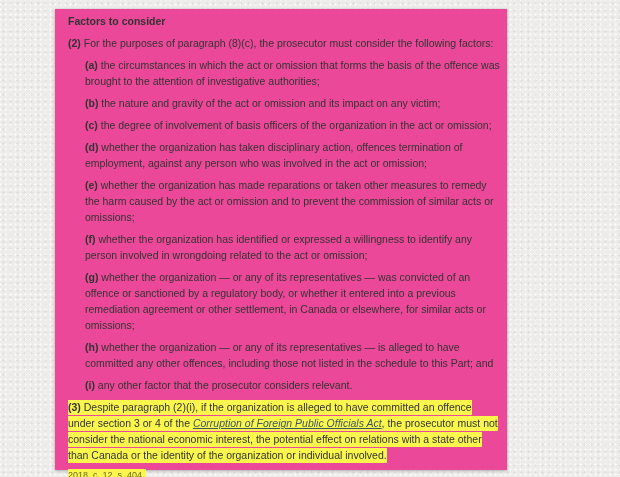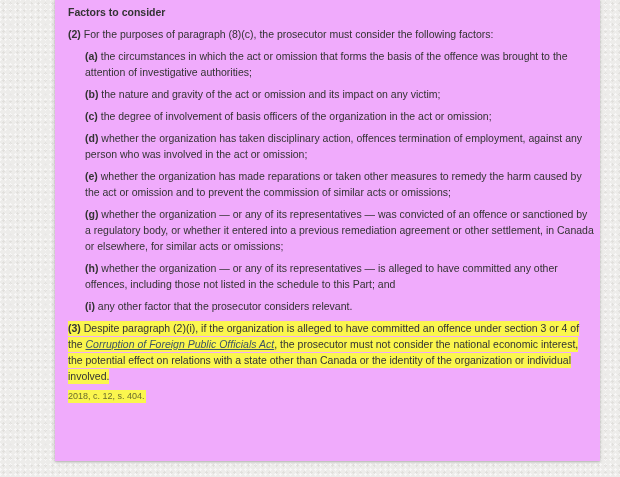--- a/index.html
+++ b/index.html
@@ -7,22 +7,22 @@
     width:620px;height:477px;overflow:hidden;position:relative;
     font-family:"Liberation Sans","DejaVu Sans",sans-serif;
     background-color:#edecea;
     background-image:
       radial-gradient(rgba(150,145,138,0.14) 1px, transparent 1.2px),
       radial-gradient(rgba(255,255,255,0.6) 1px, transparent 1.2px);
     background-size:7px 7px,5px 5px;
     background-position:0 0,3px 2px;
   }
   .panel{
-    position:absolute;left:55px;top:0;width:545px;height:461px;
-    background:#f0abfc;
+    position:absolute;left:55px;top:9px;width:452px;height:461px;
+    background:#ec4899;
     box-shadow:0 1px 3px rgba(0,0,0,0.22), 0 0 1px rgba(0,0,0,0.25);
     box-sizing:border-box;
     padding:4px 6px 0 13px;
     color:#333333;
     font-size:10.5px;
     line-height:16px;
   }
   .sec-heading{
     font-weight:bold;
     margin:0 0 6px 0;
@@ -67,20 +67,21 @@
   <p class="item"><span class="marker">(a)</span> <span>the circumstances in which the act or omission that forms the basis of the offence was brought to the attention of investigative authorities;</span></p>
 
   <p class="item"><span class="marker">(b)</span> <span>the nature and gravity of the act or omission and its impact on any victim;</span></p>
 
   <p class="item"><span class="marker">(c)</span> <span>the degree of involvement of basis officers of the organization in the act or omission;</span></p>
 
   <p class="item"><span class="marker">(d)</span> <span>whether the organization has taken disciplinary action, offences termination of employment, against any person who was involved in the act or omission;</span></p>
 
   <p class="item"><span class="marker">(e)</span> <span>whether the organization has made reparations or taken other measures to remedy the harm caused by the act or omission and to prevent the commission of similar acts or omissions;</span></p>
 
+  <p class="item"><span class="marker">(f)</span> <span>whether the organization has identified or expressed a willingness to identify any person involved in wrongdoing related to the act or omission;</span></p>
 
   <p class="item"><span class="marker">(g)</span> <span>whether the organization — or any of its representatives — was convicted of an offence or sanctioned by a regulatory body, or whether it entered into a previous remediation agreement or other settlement, in Canada or elsewhere, for similar acts or omissions;</span></p>
 
   <p class="item"><span class="marker">(h)</span> <span>whether the organization — or any of its representatives — is alleged to have committed any other offences, including those not listed in the schedule to this Part; and</span></p>
 
   <p class="item"><span class="marker">(i)</span> <span>any other factor that the prosecutor considers relevant.</span></p>
 
 
   <p class="provision"><mark class="hl"><span class="marker">(3)</span> <span>Despite paragraph (2)(i), if the organization is alleged to have committed an offence under section 3 or 4 of the </span><a class="act-link">Corruption of Foreign Public Officials Act</a><span>, the prosecutor must not consider the national economic interest, the potential effect on relations with a state other than Canada or the identity of the organization or individual involved.</span></mark></p>
 

